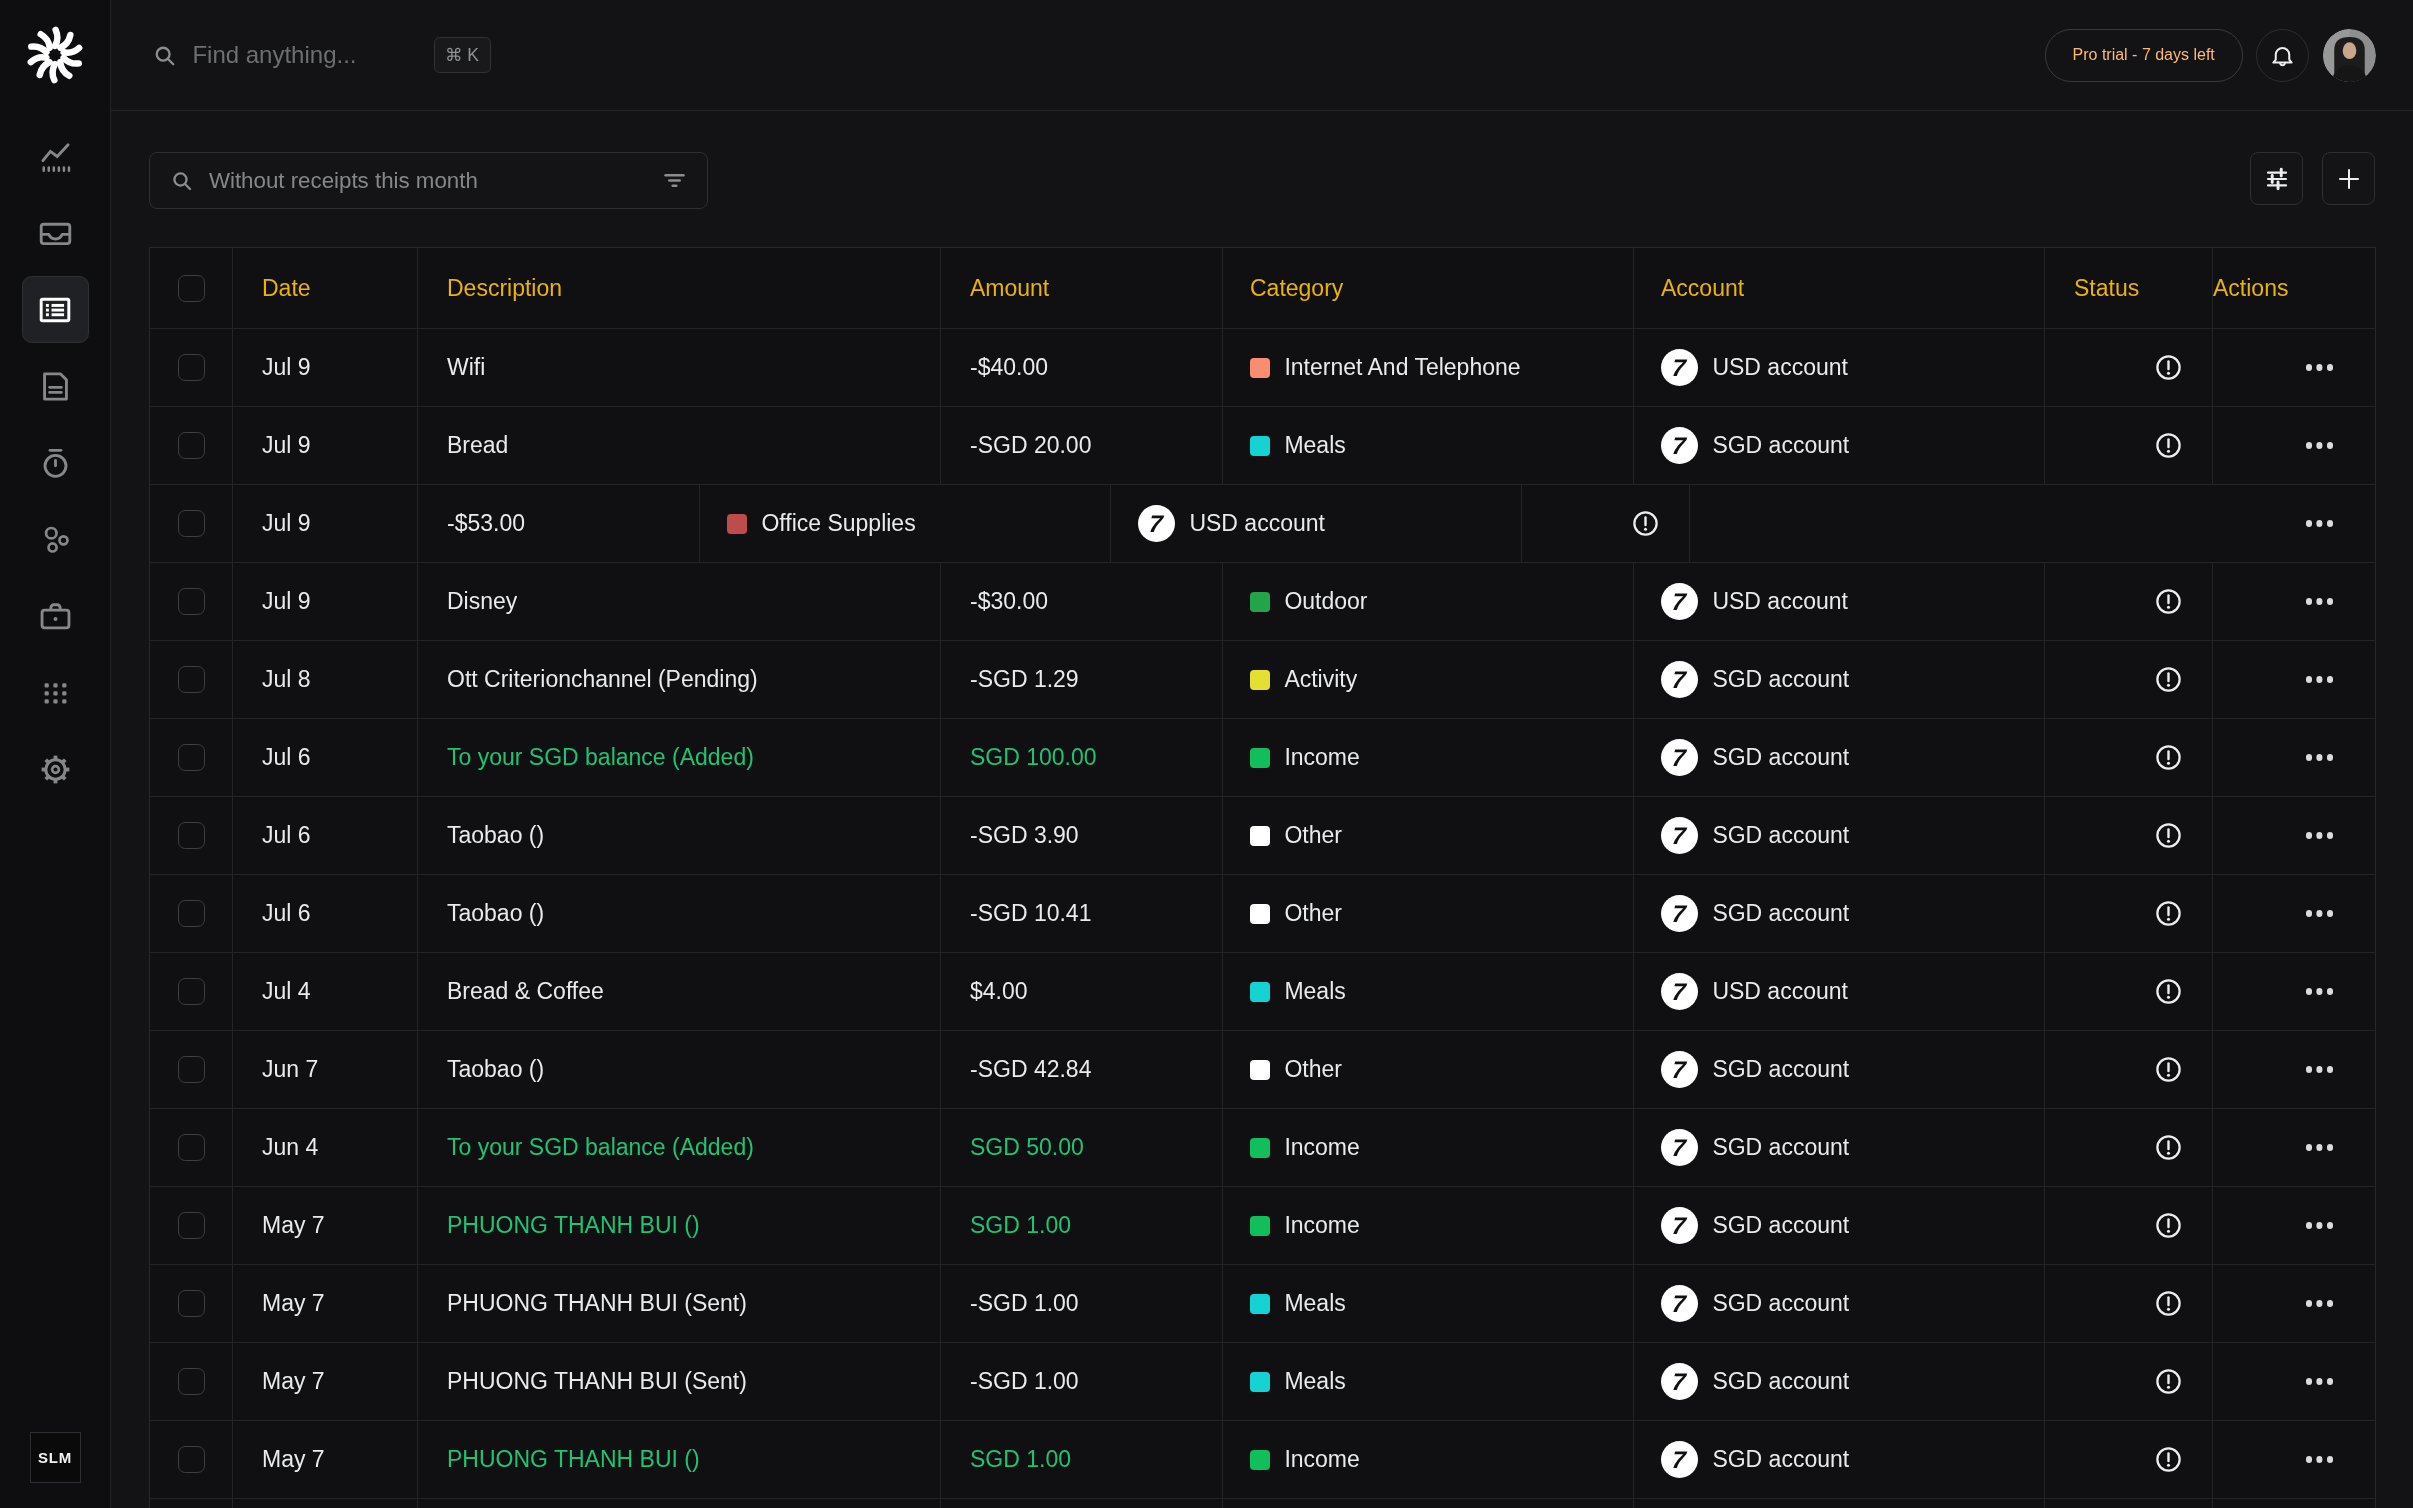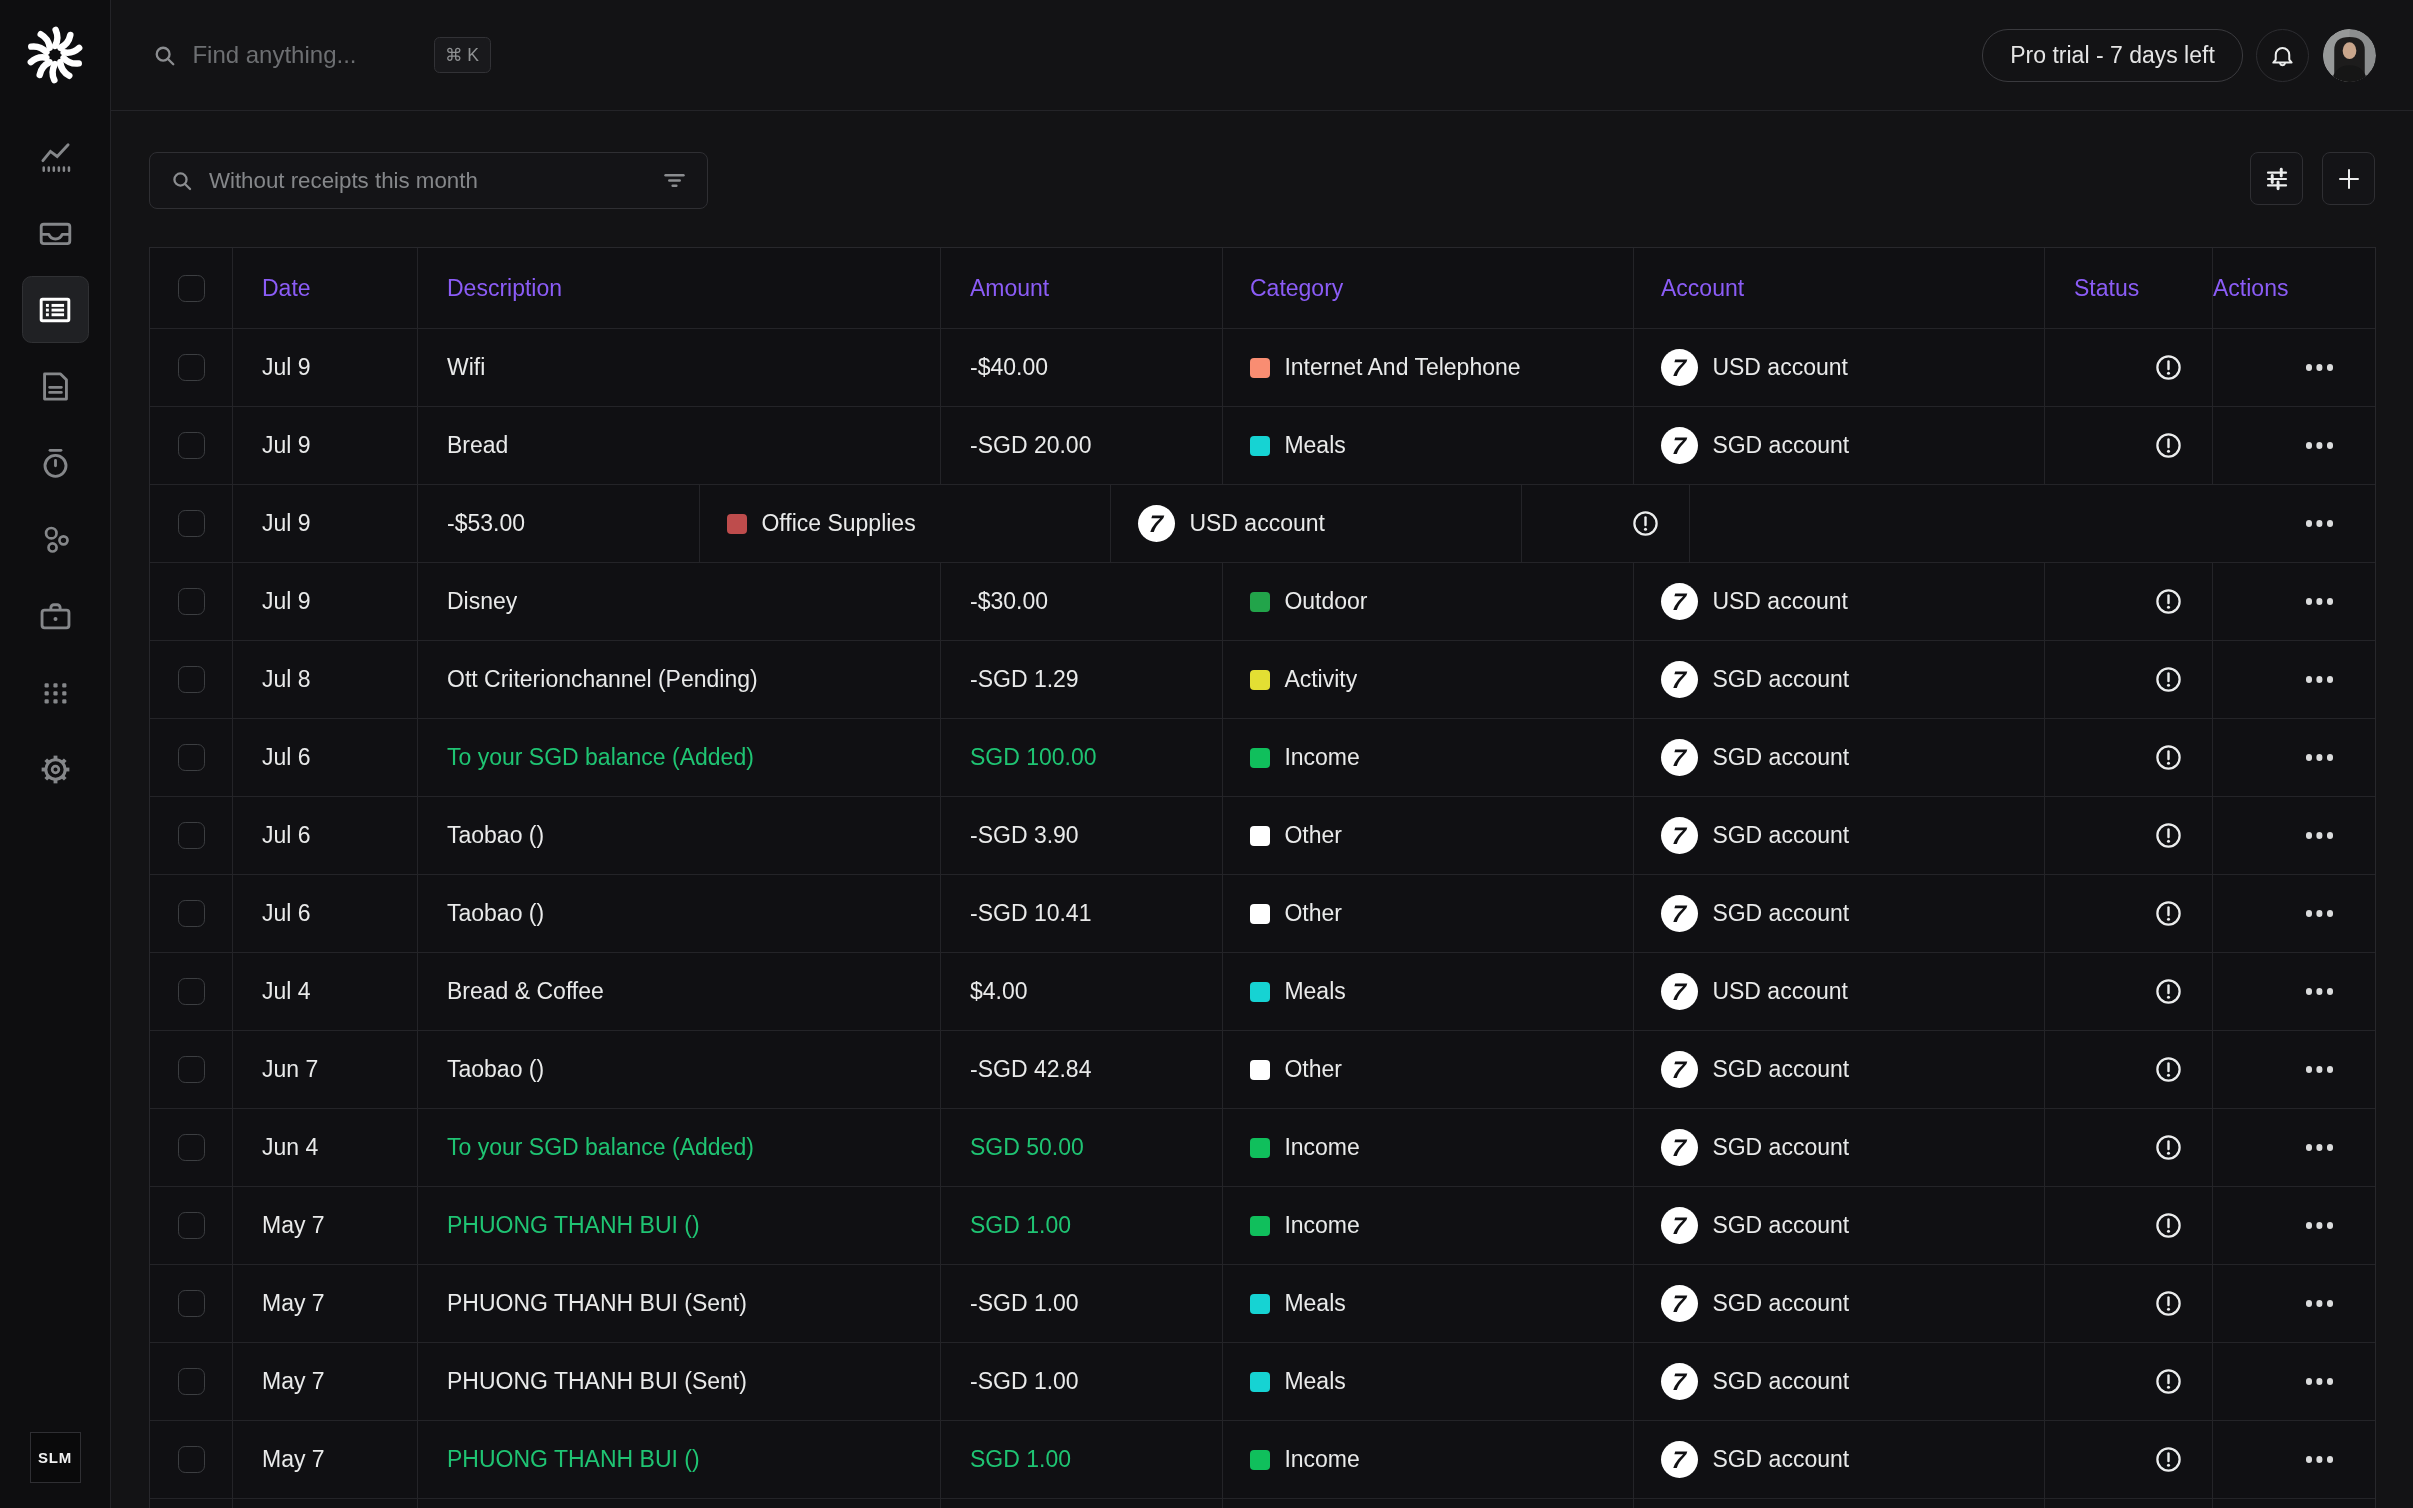--- a/index.html
+++ b/index.html
@@ -35,21 +35,21 @@
   }
   .search-global { display:flex; align-items:center; cursor:text; }
   .search-global .ph { margin-left:14.4px; font-size:24px; color:#6d6f72; }
   .kbd {
     margin-left:77px; padding:6.4px 10.4px; border:0.8px solid #323236; border-radius:5.6px;
     background:#19191c; color:#8f9193; font-size:17.6px; white-space:nowrap;
   }
   .top-right { margin-left:auto; display:flex; align-items:center; gap:13.6px; }
   .pill {
     height:53px; border:0.8px solid #3a3a3e; border-radius:26px; padding:0 27px;
-    display:flex; align-items:center; color:#e5e5e5; font-size:23px; background:transparent; cursor:pointer;
+    display:flex; align-items:center; color:#fdba74; font-size:16px; background:transparent; cursor:pointer;
   }
   .icon-circle {
     width:53px; height:53px; border-radius:50%; border:0.8px solid #2d2d31;
     display:flex; align-items:center; justify-content:center; cursor:pointer; background:transparent;
   }
   .avatar { width:53px; height:53px; border-radius:50%; overflow:hidden; cursor:pointer; flex:none; }
   
   .content { padding:41px 38px 0 38px; flex:1; display:flex; flex-direction:column; min-height:0; }
   .toolbar { display:flex; align-items:flex-start;gap:10px; }
   .filter-box {
@@ -72,21 +72,21 @@
   .td, .th { display:flex; align-items:center; min-width:0; }
   .td + .td, .th + .th { border-left:0.8px solid #242428; }
   .c-check  { width:82px; flex:none; justify-content:center; }
   .c-date   { width:185px; flex:none; padding-left:29px; }
   .c-desc   { width:523px; flex:none; padding-left:29px; }
   .c-amount { width:282px; flex:none; padding-left:29px; }
   .c-cat    { width:411px; flex:none; padding-left:27px; }
   .c-acct   { width:411px; flex:none; padding-left:27px; }
   .c-status { width:168px; flex:none; justify-content:flex-end; padding-right:29px; }
   .c-actions{ flex:1; justify-content:flex-end; padding-right:42px; }
-  .th { color:#8b5cf6; font-size:23px; }
+  .th { color:#eab308; font-size:23px; }
   .cell-text { font-size:23px; color:#e9eaea; white-space:nowrap; overflow:hidden; text-overflow:ellipsis; }
   .tr.positive .t-desc, .tr.positive .t-amount { color:#1fc473; }
   .checkbox { width:27px; height:27px; border:1.6px solid #3c3e41; border-radius:7.2px; background:transparent; cursor:pointer; }
   .swatch { width:20px; height:20px; border-radius:4px; flex:none; margin-right:14.4px; }
   .wise {
     width:37px; height:37px; border-radius:50%; background:#ffffff; flex:none; margin-right:14.4px;
     display:flex; align-items:center; justify-content:center;
   }
   .wise i { font-style:italic; font-weight:bold; color:#101013; font-size:24px; transform:skewX(-6deg) translateX(-0.8px); }
   .dots { width:6.4px; height:6.4px; border-radius:50%; background:#dadbdc; box-shadow:10.4px 0 0 #dadbdc, 21px 0 0 #dadbdc; margin-right:21px; cursor:pointer; }

